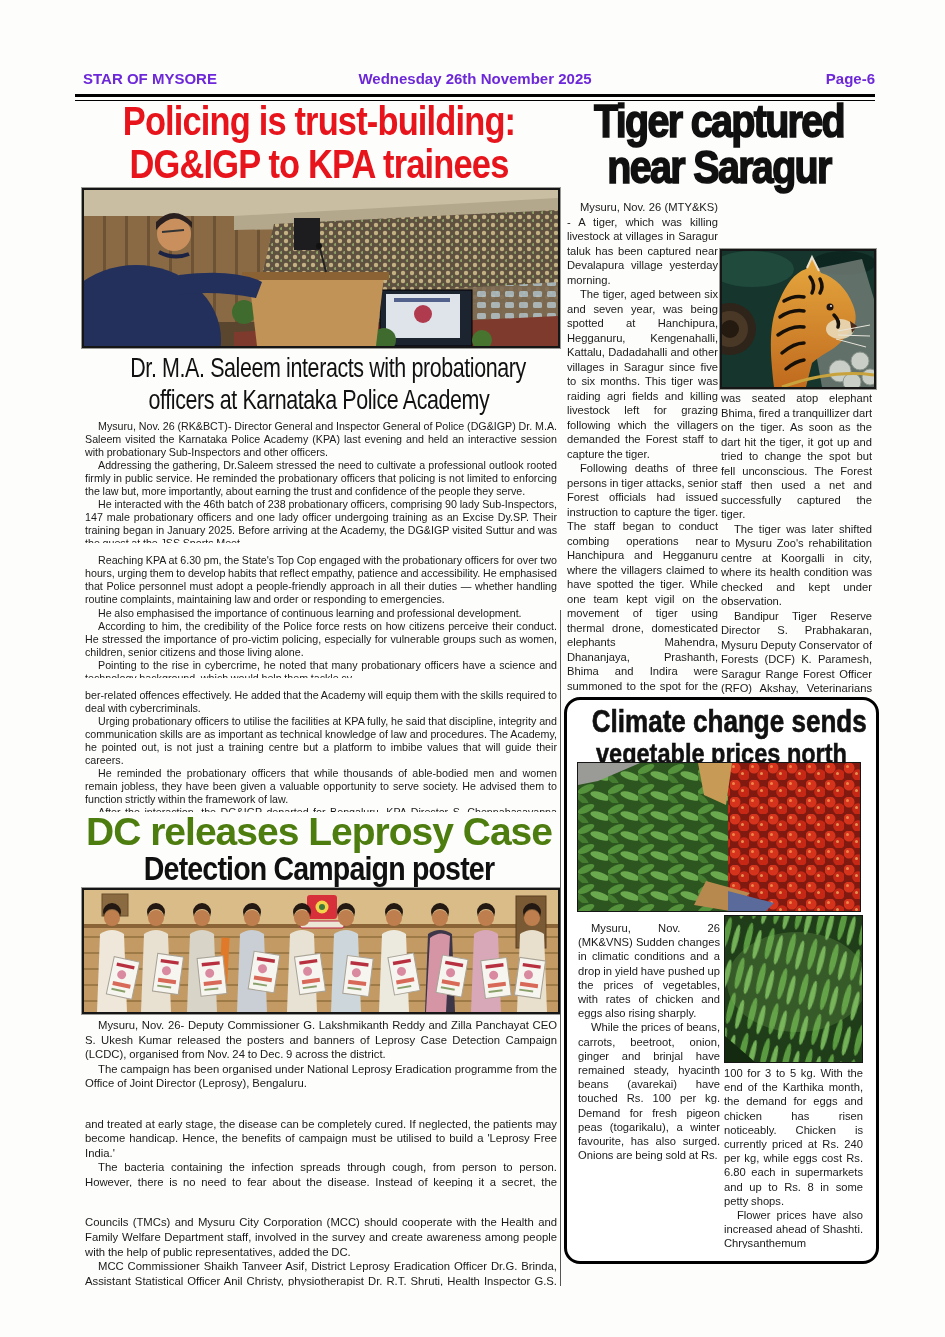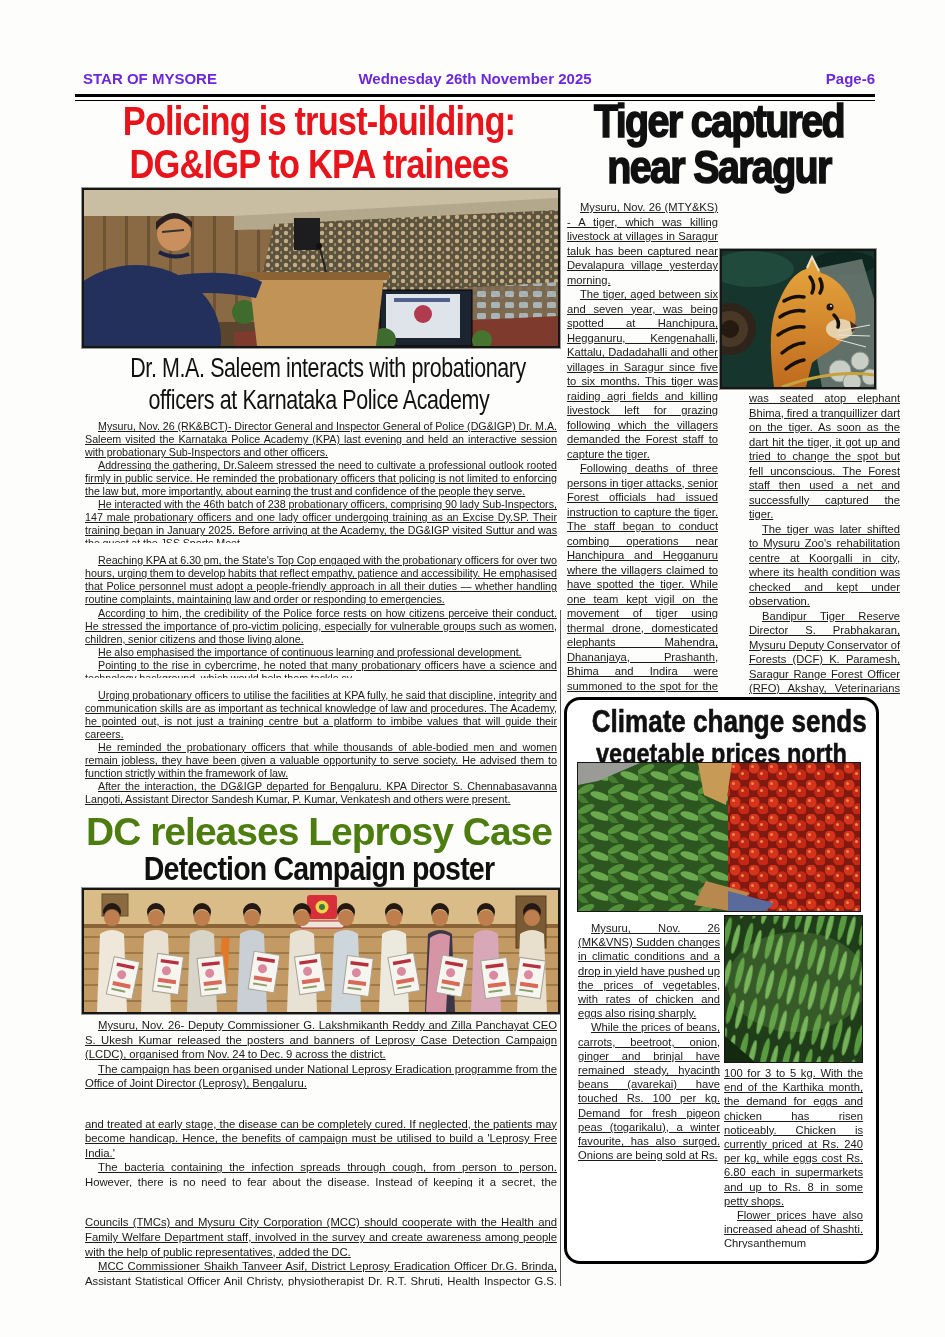--- a/index.html
+++ b/index.html
@@ -23,21 +23,21 @@
   .clim-hl1{font-size:31px;color:#101010;-webkit-text-stroke:0.6px #101010;}
   .clim-hl2{font-size:28px;color:#101010;-webkit-text-stroke:0.5px #101010;}
 
   
   .cols{display:flex;flex-direction:column;}
   .col{overflow:hidden;}
   .body-sm{font-size:10.7px;line-height:13.05px;}
   .body-md{font-size:11.2px;line-height:14.5px;}
   .body-lp{font-size:11.3px;line-height:14.6px;}
   .body-cl{font-size:11.2px;line-height:14.2px;}
-  .para{margin:0;text-indent:13px;text-align:justify;hyphens:auto;-webkit-hyphens:auto;word-spacing:-0.3px;text-decoration:underline;}
+  .para{margin:0;text-indent:13px;text-align:justify;hyphens:auto;-webkit-hyphens:auto;word-spacing:-0.3px;}
   .para.cont{text-indent:0;}
 
   
   .photo{border:2px solid #161616;box-shadow:0 0 0 1px #9a9a96;background:#777;}
   .photo svg{display:block;}
 
   .vrule{width:1px;background:#555;}
 
   .clim-box{border:3.5px solid #000;border-radius:16px;background:#fff;}
 </style>
@@ -110,25 +110,26 @@
   </div>
 
   <div class="abs cols body-sm" style="left:85px;top:420px;width:472px;height:392px;gap:11px;">
     <div class="col" style="flex:1;">
         <p class="para">Mysuru, Nov. 26 (RK&amp;BCT)- Director General and Inspector General of Police (DG&amp;IGP) Dr. M.A. Saleem visited the Karnataka Police Academy (KPA) last evening and held an interactive session with probationary Sub-Inspectors and other officers.</p>
         <p class="para">Addressing the gathering, Dr.Saleem stressed the need to cultivate a professional outlook rooted firmly in public service. He reminded the probationary officers that policing is not limited to enforcing the law but, more importantly, about earning the trust and confidence of the people they serve.</p>
         <p class="para">He interacted with the 46th batch of 238 probationary officers, comprising 90 lady Sub-Inspectors, 147 male probationary officers and one lady officer undergoing training as an Excise Dy.SP. Their training began in January 2025. Before arriving at the Academy, the DG&amp;IGP visited Suttur and was the guest at the JSS Sports Meet.</p>
       </div>
     <div class="col" style="flex:1;">
         <p class="para">Reaching KPA at 6.30 pm, the State's Top Cop engaged with the probationary officers for over two hours, urging them to develop habits that reflect empathy, patience and accessibility. He emphasised that Police personnel must adopt a people-friendly approach in all their duties — whether handling routine complaints, maintaining law and order or responding to emergencies.</p>
+        <p class="para">He also emphasised the importance of continuous learning and professional development.</p>
         <p class="para">According to him, the credibility of the Police force rests on how citizens perceive their conduct. He stressed the importance of pro-victim policing, especially for vulnerable groups such as women, children, senior citizens and those living alone.</p>
-        <p class="para">He also emphasised the importance of continuous learning and professional development.</p>
         <p class="para">Pointing to the rise in cybercrime, he noted that many probationary officers have a science and technology background, which would help them tackle cy-</p>
       </div>
     <div class="col" style="flex:1;">
+        <p class="para cont">ber-related offences effectively. He added that the Academy will equip them with the skills required to deal with cybercriminals.</p>
         <p class="para">Urging probationary officers to utilise the facilities at KPA fully, he said that discipline, integrity and communication skills are as important as technical knowledge of law and procedures. The Academy, he pointed out, is not just a training centre but a platform to imbibe values that will guide their careers.</p>
         <p class="para">He reminded the probationary officers that while thousands of able-bodied men and women remain jobless, they have been given a valuable opportunity to serve society. He advised them to function strictly within the framework of law.</p>
         <p class="para">After the interaction, the DG&amp;IGP departed for Bengaluru. KPA Director S. Chennabasavanna Langoti, Assistant Director Sandesh Kumar, P. Kumar, Venkatesh and others were present.</p>
       </div>
   </div>
 
   <div class="abs" style="left:75px;top:812px;width:488px;">
     <div class="hl-line lep-hl1" style="line-height:1.0;">DC releases Leprosy Case</div>
     <div class="hl-line lep-hl2 cond" style="line-height:1.05;">Detection Campaign poster</div>
   </div>
@@ -288,21 +289,21 @@
       </g>
       <g stroke="#e8e4da" stroke-width="1">
         <line x1="116" y1="80" x2="148" y2="74"></line>
           <line x1="116" y1="84" x2="148" y2="85"></line>
           <line x1="114" y1="88" x2="144" y2="96"></line>
       </g>
       <path d="M60,136 Q110,118 152,124" stroke="#c8a23c" stroke-width="3" fill="none"></path>
     </svg>
   </div>
 
-  <div class="abs col body-md" style="left:721px;top:391px;width:151px;height:303px;margin-left:28px;">
+  <div class="abs col body-md" style="left:721px;top:391px;width:151px;height:303px;">
       <p class="para cont">was seated atop elephant Bhima, fired a tranquillizer dart on the tiger. As soon as the dart hit the tiger, it got up and tried to change the spot but fell unconscious. The Forest staff then used a net and successfully captured the tiger.</p>
       <p class="para">The tiger was later shifted to Mysuru Zoo's rehabilitation centre at Koorgalli in city, where its health condition was checked and kept under observation.</p>
       <p class="para">Bandipur Tiger Reserve Director S. Prabhakaran, Mysuru Deputy Conservator of Forests (DCF) K. Paramesh, Saragur Range Forest Officer (RFO) Akshay, Veterinarians Dr. Waseem Mizra and Dr. Adarsh, Deputy RFO Ranjan, Akram and others took part in the operation.</p>
     </div>
 
   <div class="abs clim-box" style="left:564px;top:697px;width:309px;height:561px;">
     <div class="abs" style="left:0;top:6px;width:100%;">
       <div class="hl-line clim-hl1 cond" style="line-height:1.05;">Climate change sends</div>
       <div class="hl-line clim-hl2 cond" style="line-height:1.1;">vegetable prices north</div>
     </div>

